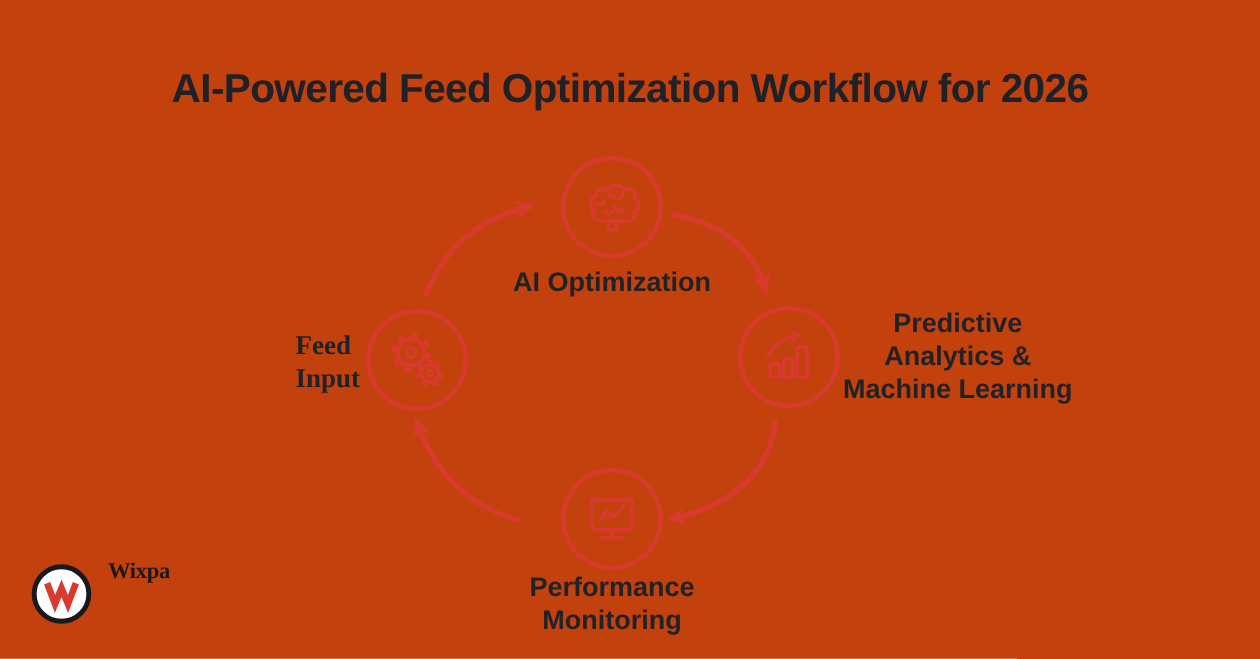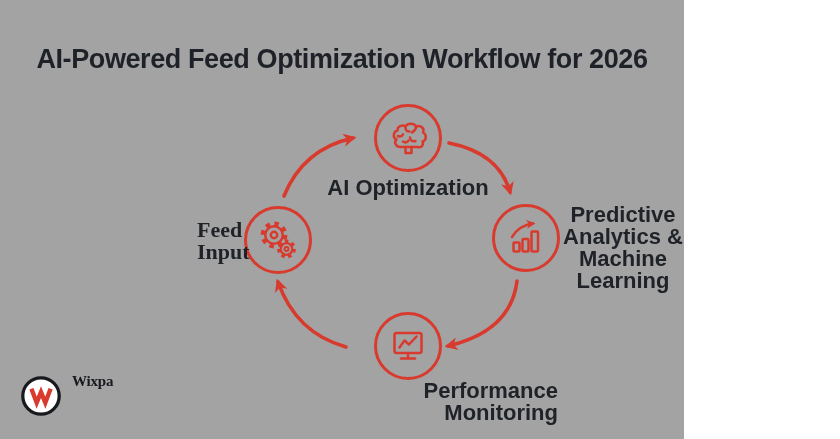--- a/index.html
+++ b/index.html
@@ -1,44 +1,44 @@
 <!DOCTYPE html>
 <html><head>
 <meta charset="utf-8">
 <style>
   html,body { margin:0; padding:0; }
   .canvas {
-    position:relative; width:684px; height:439px;
-    background:#a3a3a3; overflow:hidden;
+    position:relative; width:840px; height:439px;
+    background:#c2410c; overflow:hidden;
     font-family:"Liberation Sans", sans-serif;
     color:#1f2227;
   }
   .title {
     position:absolute; top:44px; left:0; right:0; margin:0;
     text-align:center; font-size:27px; font-weight:700;
     letter-spacing:-0.4px; color:#1e2127;
   }
   .arrows { position:absolute; left:0; top:0; }
   .node {
     position:absolute; width:62px; height:62px;
     border:3px solid #d93a2e; border-radius:50%;
     display:flex; align-items:center; justify-content:center;
     box-sizing:content-box;
   }
   .node-top    { left:374px; top:104px; }
   .node-right  { left:492px; top:204px; }
   .node-bottom { left:374px; top:312px; }
   .node-left   { left:244px; top:206px; }
   .label {
-    position:absolute; font-size:22px; font-weight:600;
+    position:absolute; font-size:18px; font-weight:600;
     line-height:22px; white-space:pre-line; color:#1f2227;
   }
   .label-top    { left:258px; top:177px; width:300px; text-align:center; }
   .label-right  { left:562px; top:204px; text-align:center; }
-  .label-bottom { left:258px; top:380px; width:300px; text-align:right; }
+  .label-bottom { left:258px; top:380px; width:300px; text-align:center; }
   .label-left   { left:197px; top:219px; text-align:left;font-family:Liberation Serif, serif; }
   .logo { position:absolute; left:18px; top:373px; display:flex; align-items:flex-start;font-family:Liberation Serif, serif; }
   .logo-text { font-size:15px; font-weight:700; color:#17191d; margin-left:8px; letter-spacing:-0.2px; }
   .icon-svg { display:block; }
 </style>
 </head>
 <body>
 
 <div class="canvas">
 

